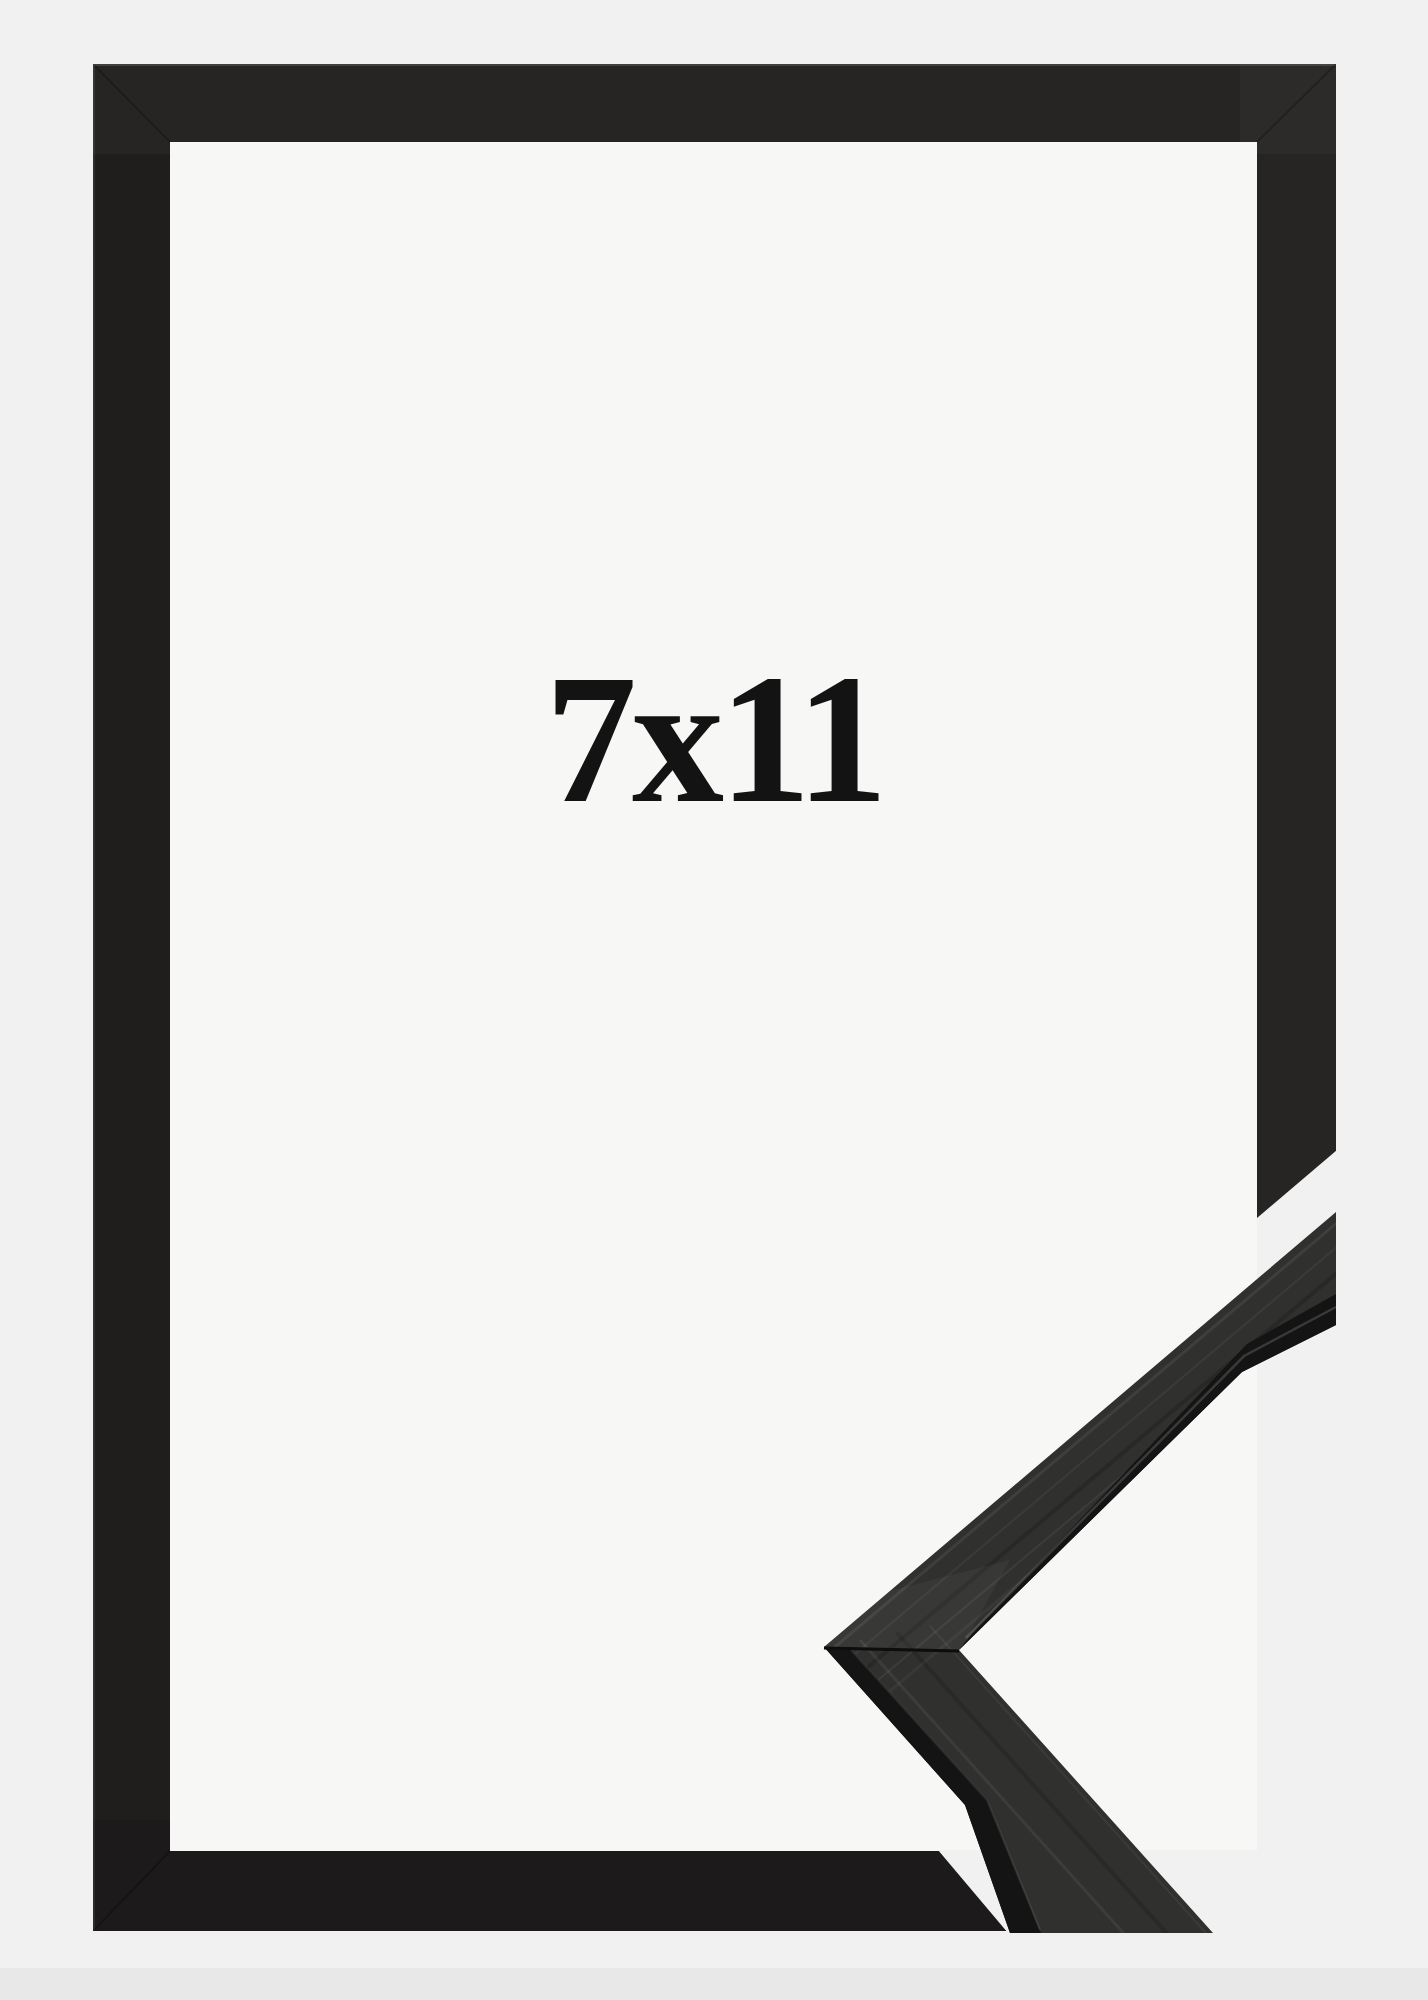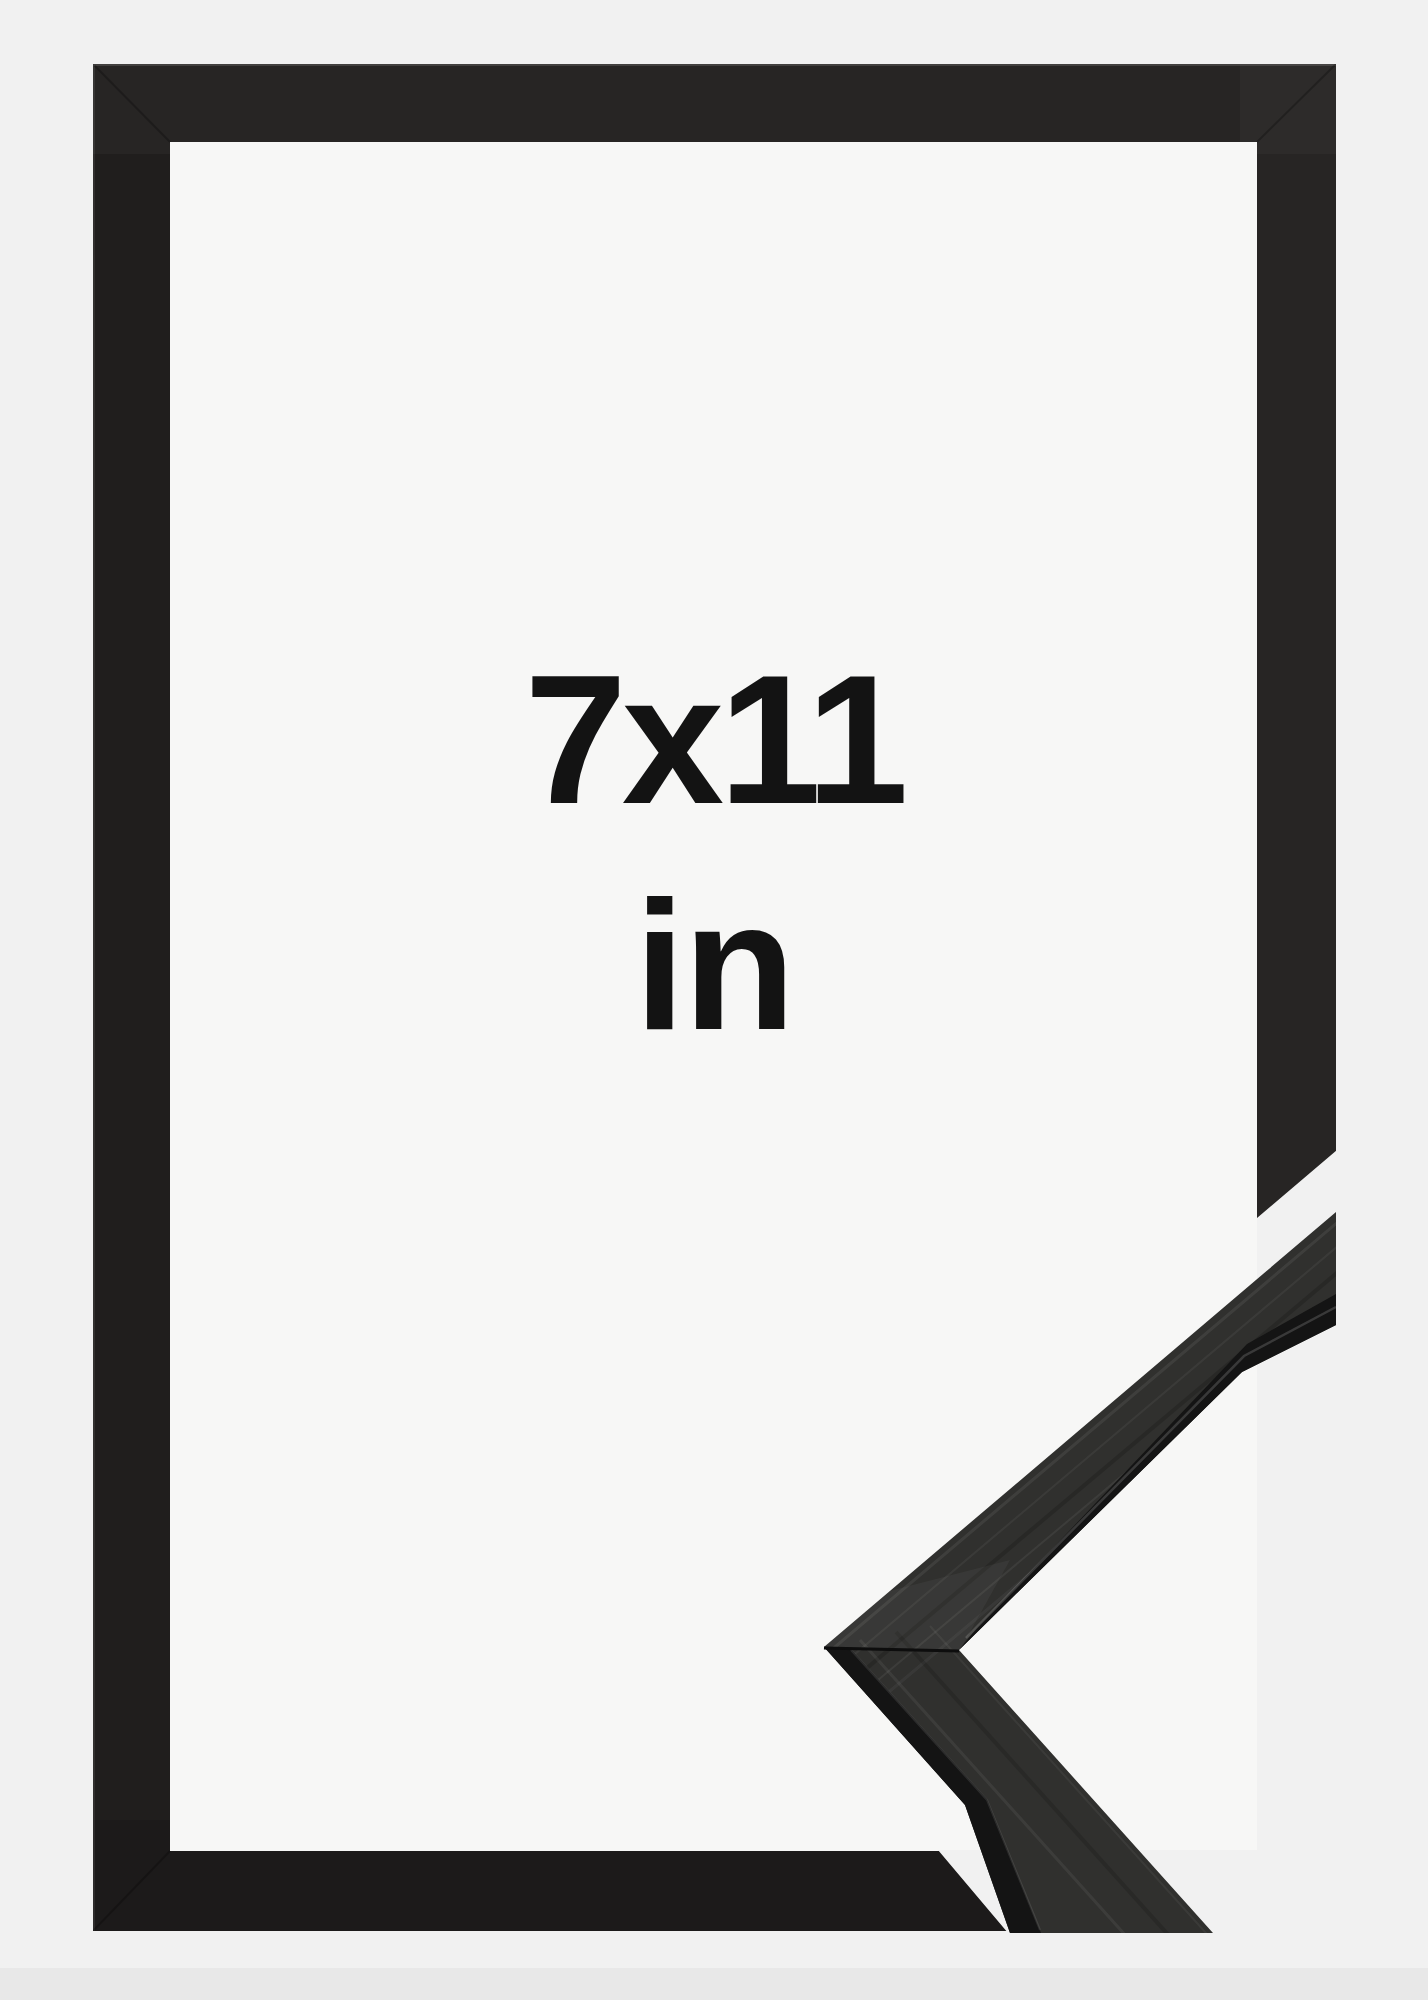--- a/index.html
+++ b/index.html
@@ -1,21 +1,21 @@
 <!DOCTYPE html>
 <html><head>
 <meta charset="utf-8">
 <style>
   html,body{margin:0;padding:0;background:#e8e8e8;}
   .scene{
     position:relative;
     width:1428px;height:1968px;
     overflow:hidden;
     background:#f1f1f1;
-    font-family:Liberation Sans, sans-serif;
+    font-family:Liberation Serif, serif;
   }
   .scene svg{position:absolute;left:0;top:0;display:block;}
   .size-label-block{
     position:absolute;
     left:170px;top:626px;width:1088px;
     text-align:center;
     line-height:1.23;
     font-weight:700;
     color:#131313;
     user-select:none;
@@ -80,16 +80,15 @@
 
       <polygon points="824,1647 965,1805 1010,1933 1041,1933 987,1799 851,1649" fill="#141414"></polygon>
       <polyline points="851,1650 987,1800 1040,1930" fill="none" stroke="#ffffff" stroke-width="2" opacity="0.10"></polyline>
 
       <line x1="824" y1="1648" x2="959" y2="1651" stroke="#0d0d0d" stroke-width="3"></line>
     </g>
   </svg>
 
   <div class="size-label-block">
     <div class="size-line">7x11</div>
-    <div class="unit-line">in</div>
   </div>
 
 </div>
 
 </body></html>

